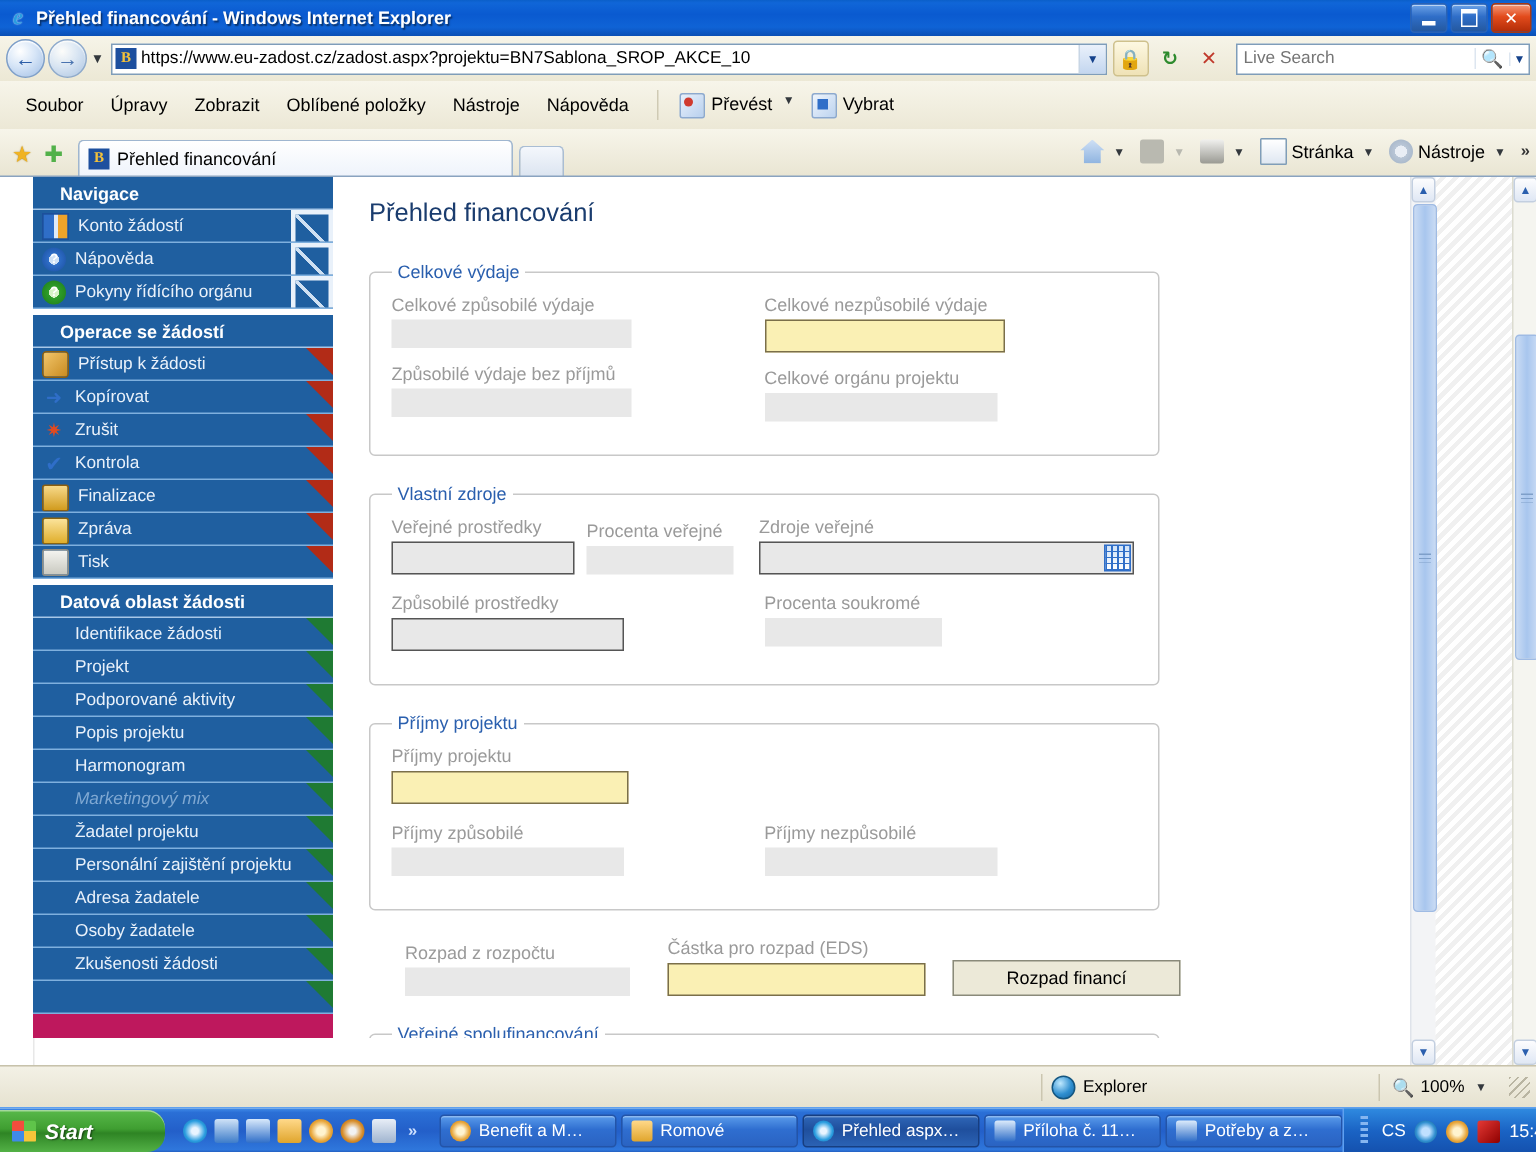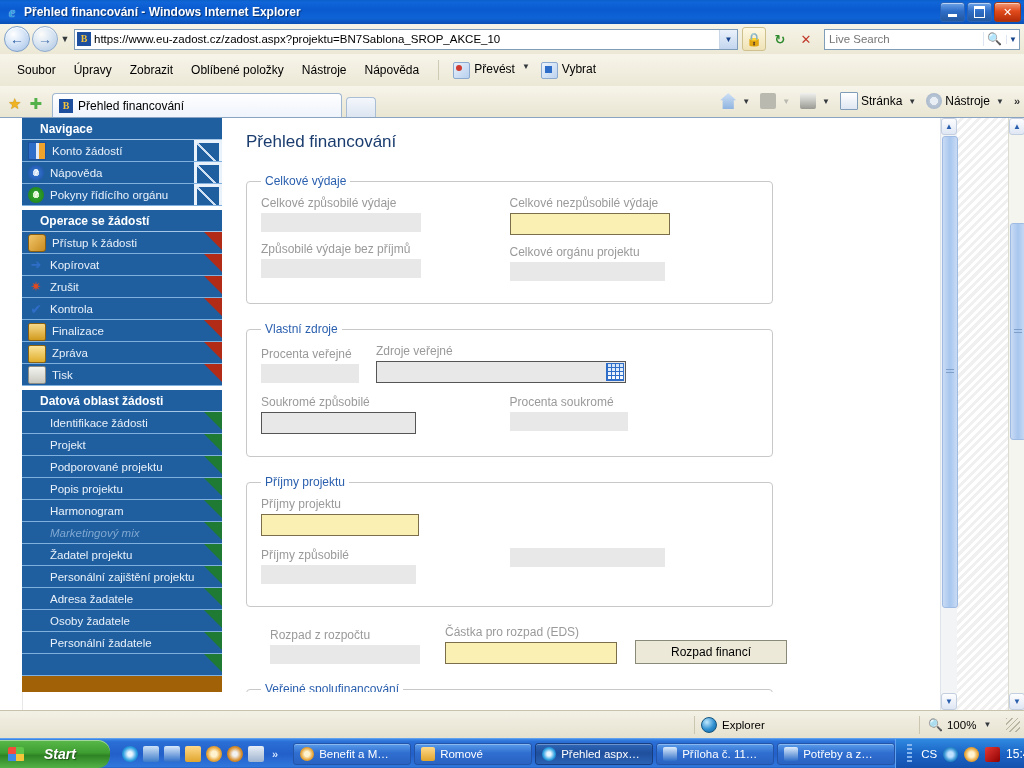--- a/index.html
+++ b/index.html
@@ -147,21 +147,21 @@
   .lefthatch{
     position:absolute;left:0;top:0;width:22px;height:592px;background:#fff;border-right:1px solid #e8e8e8;
   }
   .hatchband{
     position:absolute;top:0;width:56px;height:592px;
     background:repeating-linear-gradient(135deg,#ffffff 0 3px,#f0f0f0 3px 6px);
   }
   .hatch-right{left:956px;}
 
   
-  .sidebar{position:absolute;left:22px;top:0;width:200px;height:574px;background:#a16207;}
+  .sidebar{position:absolute;left:22px;top:0;width:200px;height:574px;background:#be185d;}
   .sb-section{
     height:22px;background:#1f5fa0;color:#fff;font-weight:bold;font-size:12px;
     display:flex;align-items:center;padding-left:18px;box-sizing:border-box;
     border-bottom:1px solid #a7c7e8;
   }
   .sb-item{
     position:relative;height:22px;background:#1f5fa0;color:#e9f1fa;font-size:11.5px;
     display:flex;align-items:center;box-sizing:border-box;border-bottom:1px solid #7fb0de;
     padding-left:6px;overflow:hidden;
   }
@@ -280,21 +280,21 @@
 
   
   .taskbar{
     position:absolute;left:0;top:738px;width:1024px;height:30px;
     background:linear-gradient(180deg,#3f8ae8 0%,#2a6fd6 9%,#235fc9 50%,#2f77dc 92%,#1b4fae 100%);
     border-top:1px solid #5fa0ef;display:flex;align-items:center;
   }
   .startbtn{
     height:28px;min-width:88px;margin:0;padding:0 14px 0 8px;
     background:linear-gradient(180deg,#59b94a 0%,#3f9e31 45%,#2e8424 55%,#53b146 100%);
-    border-radius:0 12px 12px 0;display:flex;align-items:center;gap:20px;
+    border-radius:0 12px 12px 0;display:flex;align-items:center;gap:6px;
     box-shadow:inset 0 1px 0 rgba(255,255,255,.45);
   }
   .startbtn .flag{
     width:16px;height:15px;flex:none;
     background:
       linear-gradient(90deg,#f24d3d 0 49%,#5fc44a 51% 100%) no-repeat 0 0/100% 49%,
       linear-gradient(90deg,#3f8ae8 0 49%,#f5c53a 51% 100%) no-repeat 0 100%/100% 49%;
     border-radius:2px;
   }
   .startbtn .stext{
@@ -490,21 +490,21 @@
       <div class="sb-section">Datová oblast žádosti</div>
       <div class="sb-item plain">
         <span class="lbl">Identifikace žádosti</span>
         <span class="corner green"></span>
       </div>
       <div class="sb-item plain">
         <span class="lbl">Projekt</span>
         <span class="corner green"></span>
       </div>
       <div class="sb-item plain">
-        <span class="lbl">Podporované projektu</span>
+        <span class="lbl">Podporované aktivity</span>
         <span class="corner green"></span>
       </div>
       <div class="sb-item plain">
         <span class="lbl">Popis projektu</span>
         <span class="corner green"></span>
       </div>
       <div class="sb-item plain">
         <span class="lbl">Harmonogram</span>
         <span class="corner green"></span>
       </div>
@@ -522,21 +522,21 @@
       </div>
       <div class="sb-item plain">
         <span class="lbl">Adresa žadatele</span>
         <span class="corner green"></span>
       </div>
       <div class="sb-item plain">
         <span class="lbl">Osoby žadatele</span>
         <span class="corner green"></span>
       </div>
       <div class="sb-item plain">
-        <span class="lbl">Personální žadatele</span>
+        <span class="lbl">Zkušenosti žádosti</span>
         <span class="corner green"></span>
       </div>
       <div class="sb-item plain">
         <span class="corner green"></span>
       </div>
     </div>
 
     <div class="content">
       <h1 class="page-title">Přehled financování</h1>
 
@@ -562,35 +562,39 @@
               <div class="flabel">Celkové orgánu projektu</div>
               <div class="finput w155"></div>
             </div>
           </div>
         </div>
       </fieldset>
 
       <fieldset class="box">
         <legend>Vlastní zdroje</legend>
         <div class="row-inline">
+          <div class="fld" style="width:130px;">
+            <div class="flabel">Veřejné prostředky</div>
+            <input class="finput ro-box" style="width: 122px;" type="text" readonly="" value="">
+          </div>
           <div class="fld" style="width:115px;">
             <div class="flabel">Procenta veřejné</div>
             <div class="finput" style="width:98px;"></div>
           </div>
           <div class="fld">
             <div class="flabel">Zdroje veřejné</div>
             <div class="lookup">
               <span class="grid-ic"></span>
             </div>
           </div>
         </div>
         <div class="grid2">
           <div class="col">
             <div class="fld">
-              <div class="flabel">Soukromé způsobilé</div>
+              <div class="flabel">Způsobilé prostředky</div>
               <input class="finput ro-box w155" type="text" readonly="" value="" style="">
             </div>
           </div>
           <div class="col">
             <div class="fld">
               <div class="flabel">Procenta soukromé</div>
               <div class="finput" style="width:118px;"></div>
             </div>
           </div>
         </div>
@@ -604,20 +608,21 @@
         </div>
         <div class="grid2">
           <div class="col">
             <div class="fld">
               <div class="flabel">Příjmy způsobilé</div>
               <div class="finput w155"></div>
             </div>
           </div>
           <div class="col">
             <div class="fld">
+              <div class="flabel">Příjmy nezpůsobilé</div>
               <div class="finput w155"></div>
             </div>
           </div>
         </div>
       </fieldset>
 
       <div class="freerow">
         <div class="fld" style="width:175px;margin:0;">
           <div class="flabel">Rozpad z rozpočtu</div>
           <div class="finput" style="width:150px;"></div>

